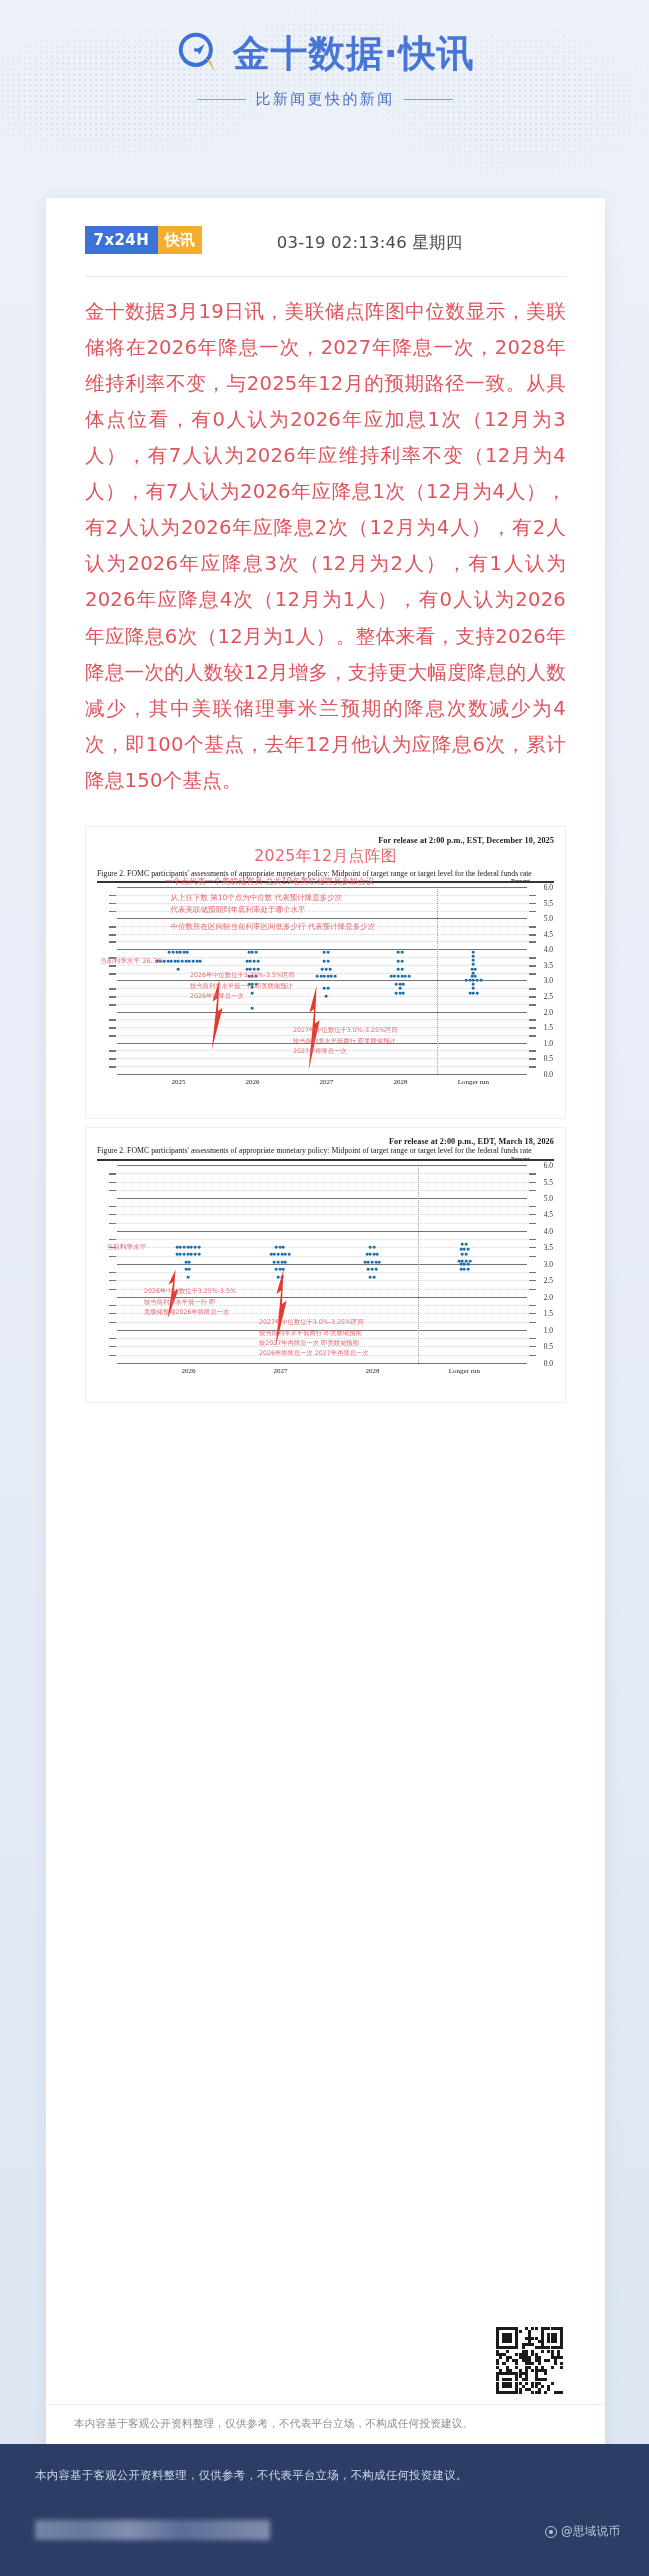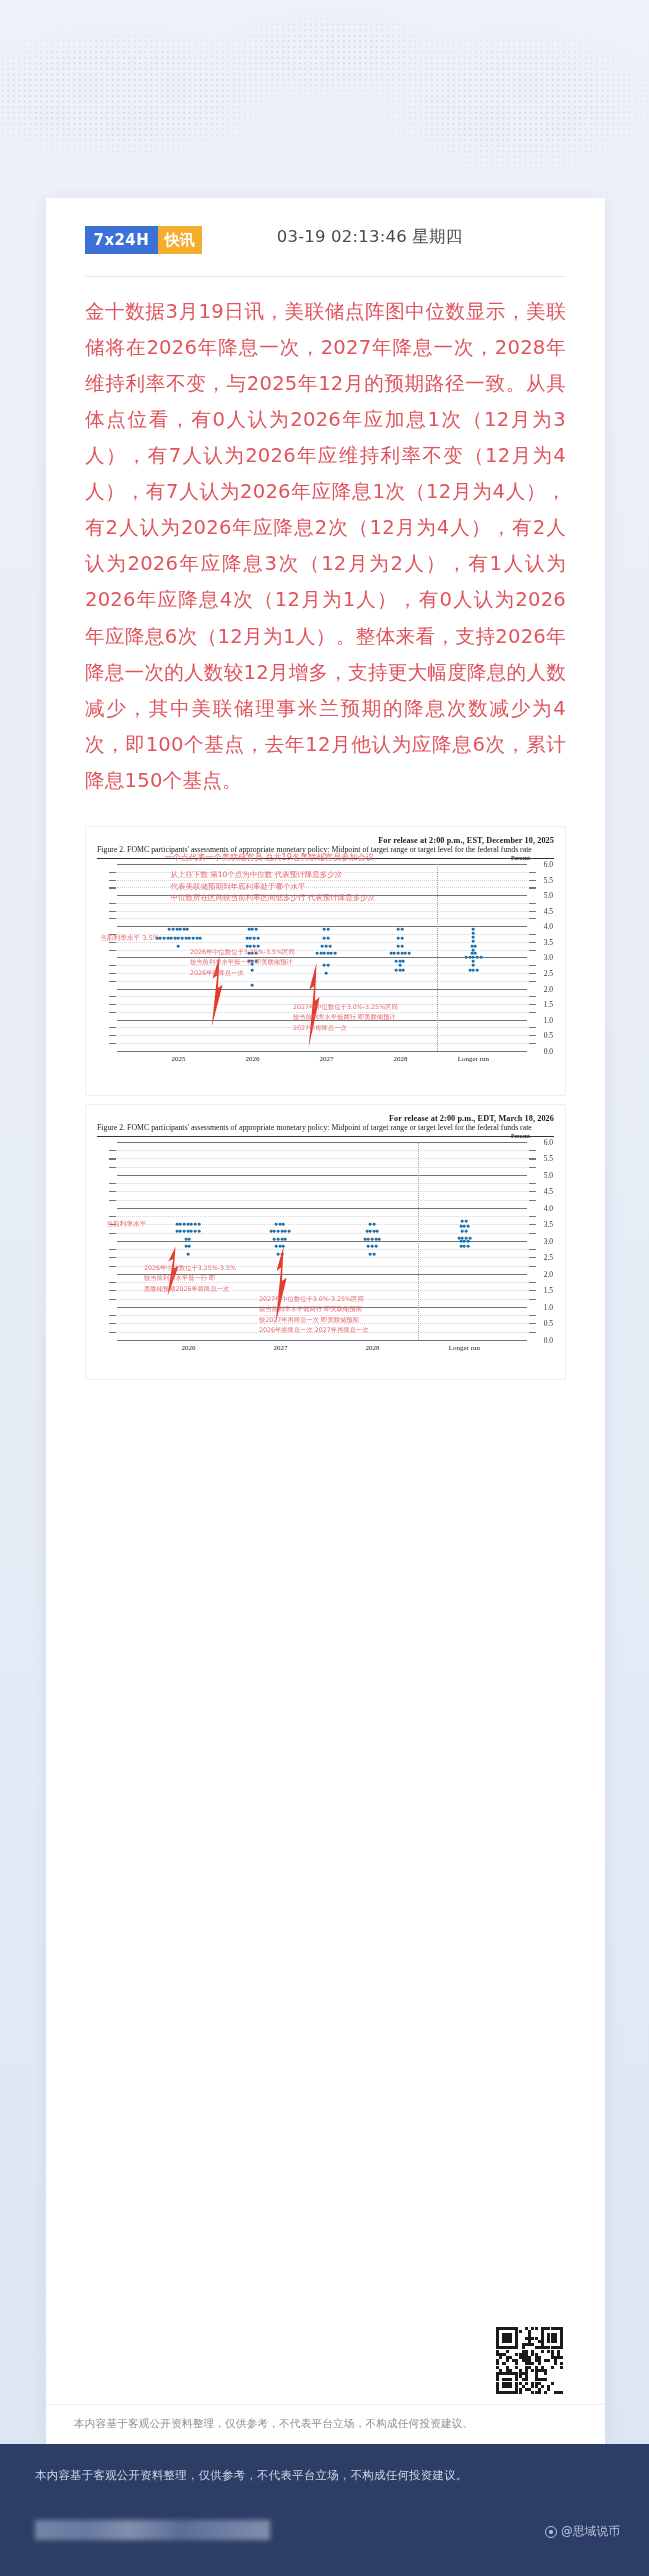--- a/index.html
+++ b/index.html
@@ -51,21 +51,21 @@
 
   
   .card {
     position: absolute; left: 46px; top: 198px;
     width: 559px; height: 2246px;
     background: #ffffff;
     box-shadow: 0 1.6px 14px rgba(60,90,150,.10);
   }
 
   .meta-row {
-    display: flex; align-items: flex-start;
+    display: flex; align-items: flex-end;
     padding: 28px 39px 0 39px;
   }
   .badge { display: flex; height: 28px; font-family: "DejaVu Sans", sans-serif; }
   .badge-a {
     background: #3c72d7; color: #fff; font-size: 15px; font-weight: bold;
     padding: 0 8.6px; display: flex; align-items: center; letter-spacing: 0.4px;
   }
   .badge-b {
     background: #f4ae2e; color: #fff; font-size: 15px; font-weight: bold;
     padding: 0 7px; display: flex; align-items: center;
@@ -267,38 +267,57 @@
 </style>
 </head>
 <body>
 
 <div id="page">
 
   <div class="dot-bg mask-l"></div>
   <div class="dot-bg mask-r"></div>
   <div class="dot-bg mask-c"></div>
 
+  <div class="brand-wrap">
+    <div class="brand-row">
+      <span class="logo-mark">
+        <svg width="46" height="46" viewBox="0 0 58 58">
+          <circle cx="25" cy="25" r="19" fill="none" stroke="#3c72d7" stroke-width="5"></circle>
+          <path d="M25 25 L36 18 L30 31 Z" fill="#3c72d7"></path>
+          <path d="M38 36 L50 54 L44 40 Z" fill="#f4ae2e"></path>
+          <circle cx="25" cy="25" r="2.4" fill="#3c72d7"></circle>
+        </svg>
+      </span>
+      <span class="brand-title">金十数据·快讯</span>
+    </div>
+    <div class="brand-sub-row">
+      <span class="brand-sub-line"></span>
+      <span class="brand-sub">比新闻更快的新闻</span>
+      <span class="brand-sub-line"></span>
+    </div>
+  </div>
 
   <div class="card">
 
     <div class="meta-row">
       <div class="badge">
         <span class="badge-a">7x24H</span>
         <span class="badge-b">快讯</span>
       </div>
       <div class="meta-date">03-19 02:13:46 星期四</div>
     </div>
     <div class="meta-rule"></div>
 
     <p class="body-text">金十数据3月19日讯，美联储点阵图中位数显示，美联储将在2026年降息一次，2027年降息一次，2028年维持利率不变，与2025年12月的预期路径一致。从具体点位看，有0人认为2026年应加息1次（12月为3人），有7人认为2026年应维持利率不变（12月为4人），有7人认为2026年应降息1次（12月为4人），有2人认为2026年应降息2次（12月为4人），有2人认为2026年应降息3次（12月为2人），有1人认为2026年应降息4次（12月为1人），有0人认为2026年应降息6次（12月为1人）。整体来看，支持2026年降息一次的人数较12月增多，支持更大幅度降息的人数减少，其中美联储理事米兰预期的降息次数减少为4次，即100个基点，去年12月他认为应降息6次，累计降息150个基点。</p>
 
     <div class="fig-area">
 
       <div class="fig">
         <div class="fig-release">For release at 2:00 p.m., EST, December 10, 2025</div>
+        <div class="fig-cn-title">2025年12月点阵图</div>
         <div class="fig-caption">Figure 2. FOMC participants' assessments of appropriate monetary policy: Midpoint of target range or target level for the federal funds rate</div>
         <div class="fig-hr"></div>
         <div class="plot" id="plot0">
           <span class="pct-lab">Percent</span>
         <div class="gridline major" style="top: 187px;"></div>
             <div class="ylab" style="top: 187px;">0.0</div>
             <div class="gridline dotted" style="top: 179px;"></div>
             <div class="tick-l" style="top: 179px;"></div>
             <div class="tick-r" style="top: 179px;"></div>
             <div class="gridline dotted" style="top: 171px;"></div>
@@ -466,22 +485,22 @@
             <div class="dot" style="left: 360px; top: 93px;"></div>
             <div class="dot" style="left: 364px; top: 93px;"></div>
             <div class="dot" style="left: 356px; top: 97px;"></div>
             <div class="dot" style="left: 356px; top: 101px;"></div>
             <div class="dot" style="left: 353px; top: 106px;"></div>
             <div class="dot" style="left: 356px; top: 106px;"></div>
             <div class="dot" style="left: 360px; top: 106px;"></div>
             <div class="legend-note bold" style="left: 47px; top: -12.6px;">一个点代表一个美联储官员 总共19名美联储官员参加会议</div>
             <div class="legend-note" style="left: 53px; top: 4.7px;">从上往下数 第10个点为中位数 代表预计降息多少次</div>
             <div class="legend-note" style="left: 53px; top: 16.5px;">代表美联储预期到年底利率处于哪个水平</div>
-            <div class="legend-note" style="left: 53px; top: 28px;">中位数所在区间较当前利率区间低多少行 代表预计降息多少次</div>
-            <div class="cur-rate" style="left: -17.3px; top: 70px;">当前利率水平 3.5%</div>
+            <div class="legend-note" style="left: 53px; top: 34px;">中位数所在区间较当前利率区间低多少行 代表预计降息多少次</div>
+            <div class="cur-rate" style="left: -17.3px; top: 70px;">当前利率水平 26.3%</div>
             <div class="arrow" style="left: 85px; top: 88px;"><svg width="35" height="78" viewBox="0 0 44 100">
                 <path d="M22 6 L13 34 L19 30 L12 96 L26 42 L20 46 Z" fill="#e33b2e"></path>
               </svg></div>
             <div class="arrow" style="left: 182px; top: 94px;"><svg width="35" height="93" viewBox="0 0 44 118">
                 <path d="M22 6 L13 40.120000000000005 L19 35.4 L12 114 L26 49.559999999999995 L20 54.28 Z" fill="#e33b2e"></path>
               </svg></div>
           </div>
         <div style="position:relative;height:36px">
           <div class="anno" id="anno0a" style="left:93px;top:-104px">
             <div>2026年中位数位于3.25%-3.5%区间</div>

